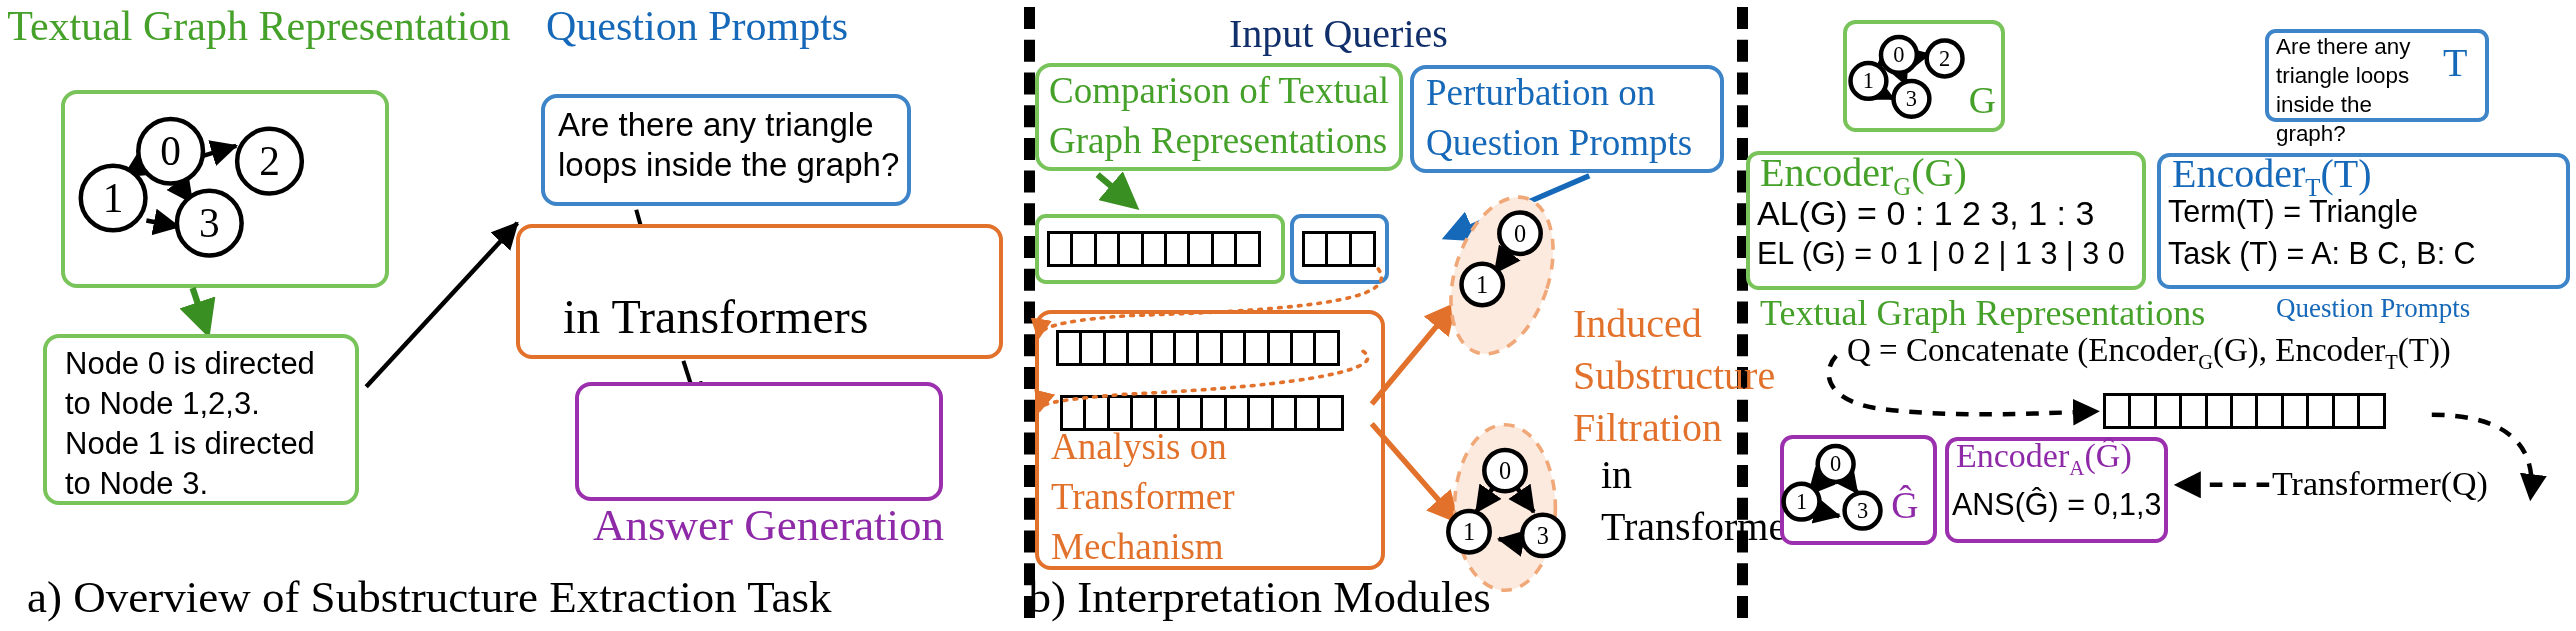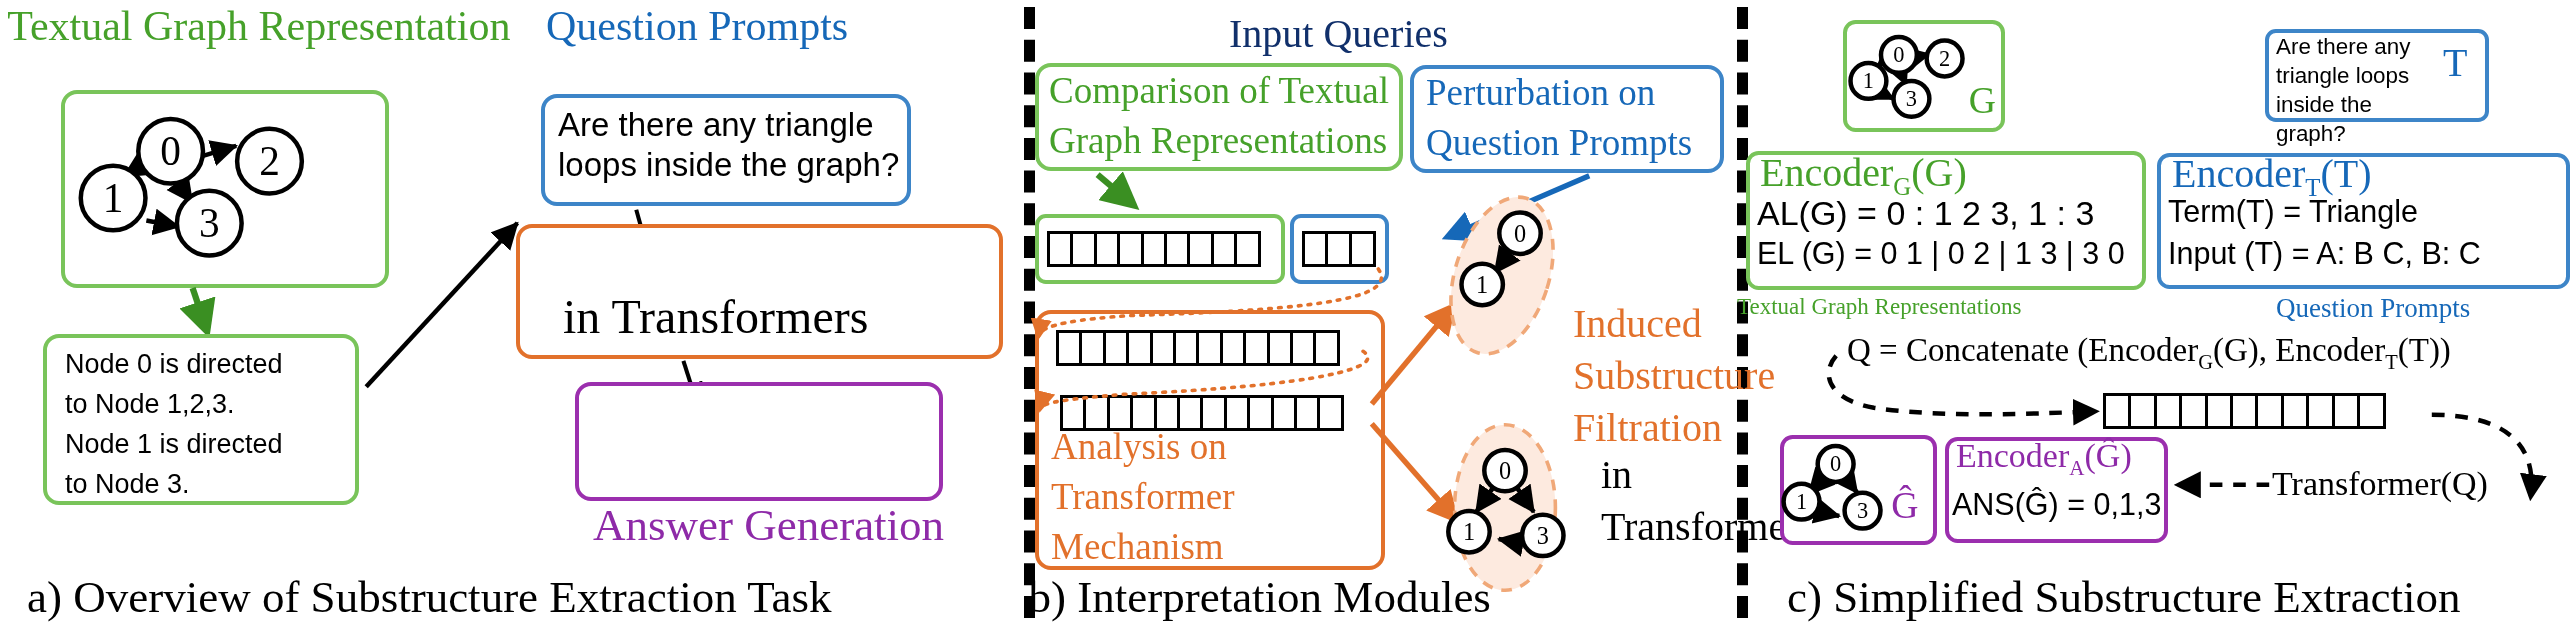--- a/index.html
+++ b/index.html
@@ -89,21 +89,21 @@
         <text x="232" y="79">2</text>
         <text x="165" y="148">3</text>
       </g>
     </svg>
 
     <svg width="54" height="56" style="left:180px;top:286px;" viewBox="0 0 60 62">
       <line x1="14" y1="2" x2="30" y2="50" stroke="#3a8f22" stroke-width="7" marker-end="url(#ahg)"></line>
     </svg>
 
     <div class="box b-green" style="left:43px;top:334px;width:316px;height:171px;"></div>
-    <div class="boxtext sans" style="left:65px;top:344px;width:287px;font-size:27px;line-height:40px;color:#000;">Node 0 is directed
+    <div class="boxtext sans" style="left:65px;top:344px;width:287px;font-size:31px;line-height:40px;color:#000;">Node 0 is directed
 to Node 1,2,3.
 Node 1 is directed
 to Node 3.</div>
 
     <div class="box b-blue" style="left:541px;top:94px;width:370px;height:112px;"></div>
     <div class="boxtext sans" style="left:558px;top:105px;width:350px;font-size:33px;line-height:40px;color:#000;">Are there any triangle
 loops inside the graph?</div>
 
     <svg width="45" height="61" style="left:629px;top:208px;" viewBox="0 0 50 68">
       <line x1="8" y1="2" x2="22" y2="52" stroke="#000" stroke-width="4.5" marker-end="url(#ah)"></line>
@@ -289,23 +289,23 @@
       <span>Encoder</span><sub style="font-size:0.62em;">G</sub><span>(G)</span>
     </div>
     <div class="abs sans" style="left:20px;top:196px;font-size:34px;line-height:1;white-space:nowrap;color:#000;">AL(G) = 0 : 1 2 3, 1 : 3</div>
     <div class="abs sans" style="left:20px;top:238px;font-size:30.5px;line-height:1;white-space:nowrap;color:#000;">EL (G) = 0 1 | 0 2 | 1 3 | 3 0</div>
 
     <div class="box b-blue" style="left:420px;top:153px;width:413px;height:136px;border-radius:12.6px;"></div>
     <div class="abs serif t-blue" style="left:435px;top:154px;font-size:40px;line-height:1;white-space:nowrap;">
       <span>Encoder</span><sub style="font-size:0.62em;">T</sub><span>(T)</span>
     </div>
     <div class="abs sans" style="left:431px;top:196px;font-size:30.5px;line-height:1;white-space:nowrap;color:#000;">Term(T) = Triangle</div>
-    <div class="abs sans" style="left:431px;top:238px;font-size:30.5px;line-height:1;white-space:nowrap;color:#000;">Input (T) = A: B C, B: C</div>
-
-    <div class="abs serif t-green" style="left:0;top:295px;font-size:23px;line-height:1;white-space:nowrap;">Textual Graph Representations</div>
+    <div class="abs sans" style="left:431px;top:238px;font-size:30.5px;line-height:1;white-space:nowrap;color:#000;">Task (T) = A: B C, B: C</div>
+
+    <div class="abs serif t-green" style="left:23px;top:295px;font-size:36px;line-height:1;white-space:nowrap;">Textual Graph Representations</div>
     <div class="abs serif t-blue" style="left:539px;top:295px;font-size:27px;line-height:1;white-space:nowrap;">Question Prompts</div>
 
     <div class="abs serif" style="left:110px;top:334px;font-size:33px;line-height:1;white-space:nowrap;color:#000;">
       <span>Q = Concatenate (Encoder</span><sub style="font-size:0.62em;">G</sub><span>(G), Encoder</span><sub style="font-size:0.62em;">T</sub><span>(T))</span>
     </div>
 
     <div class="strip" style="left:366px;top:393px;">
       <div class="cell" style="width:29px;height:36px;"></div>
       <div class="cell" style="width:29px;height:36px;"></div>
       <div class="cell" style="width:29px;height:36px;"></div>
@@ -357,17 +357,16 @@
       </g>
       <text class="serif" x="124" y="92" font-size="42" fill="#8e2aa8">Ĝ</text>
     </svg>
 
     <div class="box b-purple" style="left:208px;top:437px;width:223px;height:106px;border-radius:12.6px;"></div>
     <div class="abs serif t-purple" style="left:219px;top:439px;font-size:34px;line-height:1;white-space:nowrap;">
       <span>Encoder</span><sub style="font-size:0.62em;">A</sub><span>(Ĝ)</span>
     </div>
     <div class="abs sans" style="left:215px;top:489px;font-size:30.5px;line-height:1;white-space:nowrap;color:#000;">ANS(Ĝ) = 0,1,3</div>
 
-    <div class="abs caption serif" style="left:50px;top:575px;">c) Simplified Substructure Extraction</div>
   </div>
 
 </div>
 
 
 </body></html>

